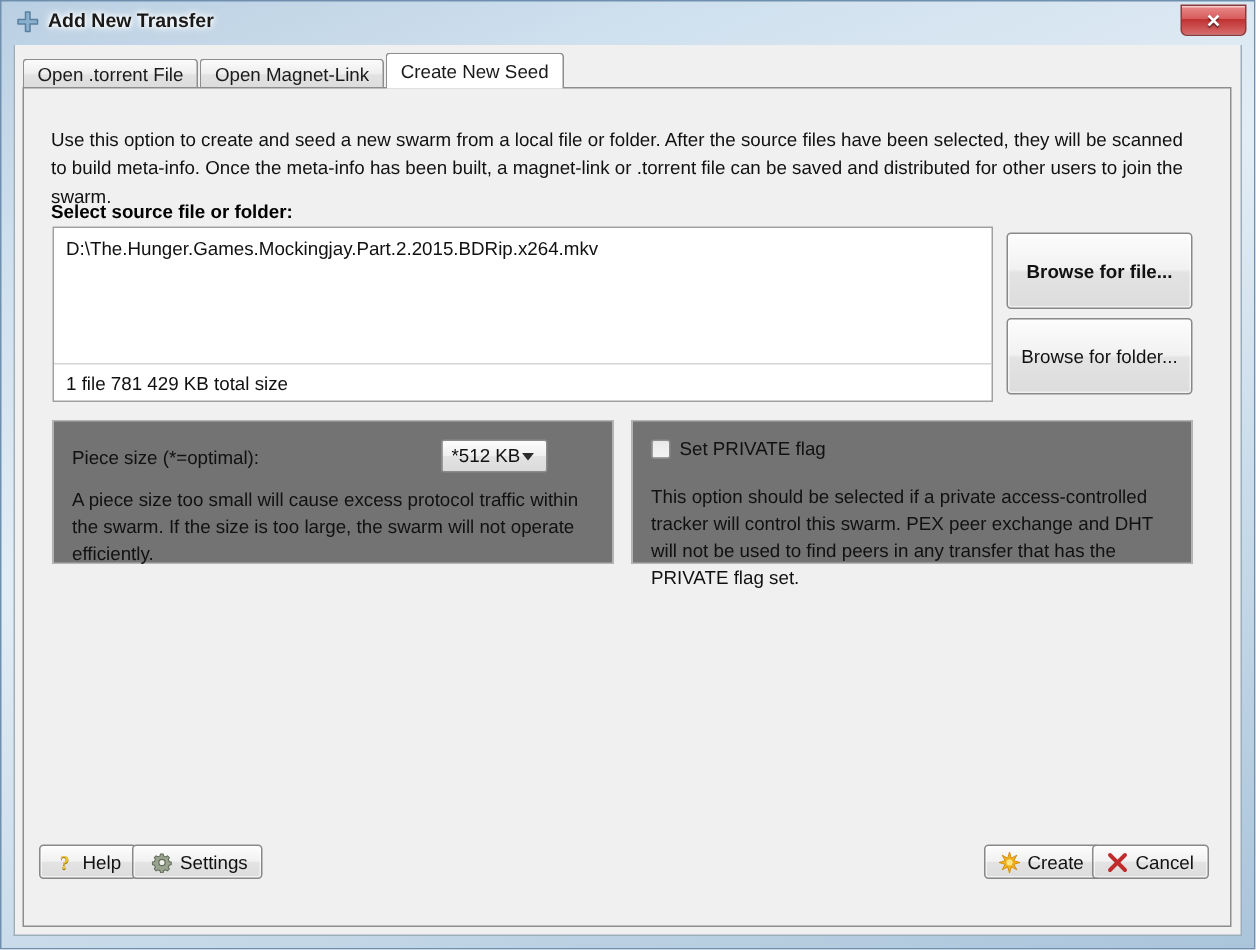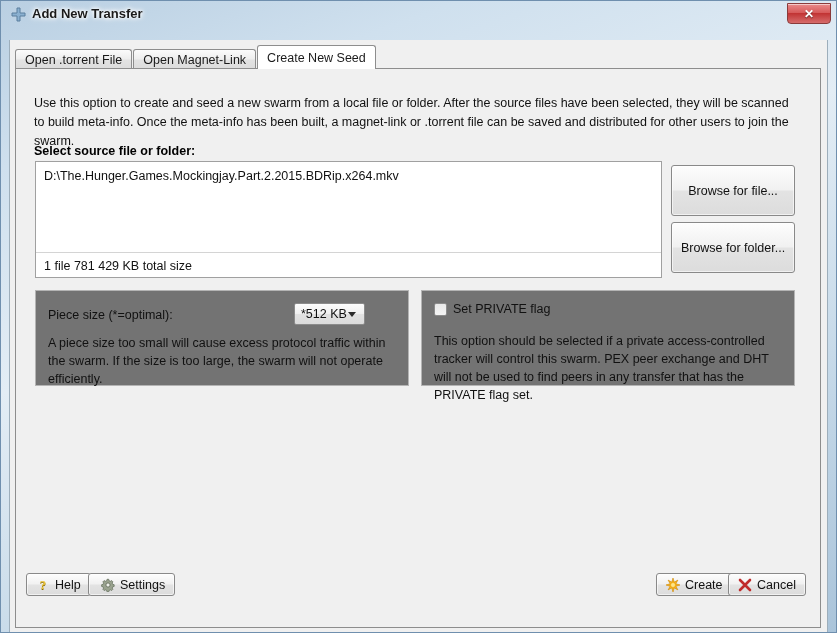--- a/index.html
+++ b/index.html
@@ -55,21 +55,20 @@
   }
 
   
   #client {
     position:absolute;
     left:9px; top:30px;
     width:819px; height:594px;
     background:#f0f0f0;
     border:1px solid #9daebb;
     border-top:none;
-    margin-top:10px;
   }
 
   
   #tabstrip {
     position:absolute; left:5px; top:5px;
     height:24px;
     display:flex; align-items:flex-end;
   }
   .tab {
     height:20px;
@@ -144,21 +143,21 @@
     border-radius:3px;
     background: linear-gradient(to bottom,#fdfdfd 0%,#f1f1f1 48%,#e3e3e3 52%,#dcdcdc 100%);
     box-shadow: inset 0 0 0 1px rgba(255,255,255,.6);
     font-size:12.5px; color:#111;
     display:flex; align-items:center; justify-content:center;
     cursor:pointer;
     white-space:nowrap;
   }
   #browse-file {
     position:absolute; left:661px; top:125px;
-    width:124px; height:51px;
+    width:124px; height:51px;font-weight:bold;
   }
   #browse-folder {
     position:absolute; left:661px; top:182px;
     width:124px; height:51px;
   }
 
   
   .groupbox {
     position:absolute;
     background:#737373;

